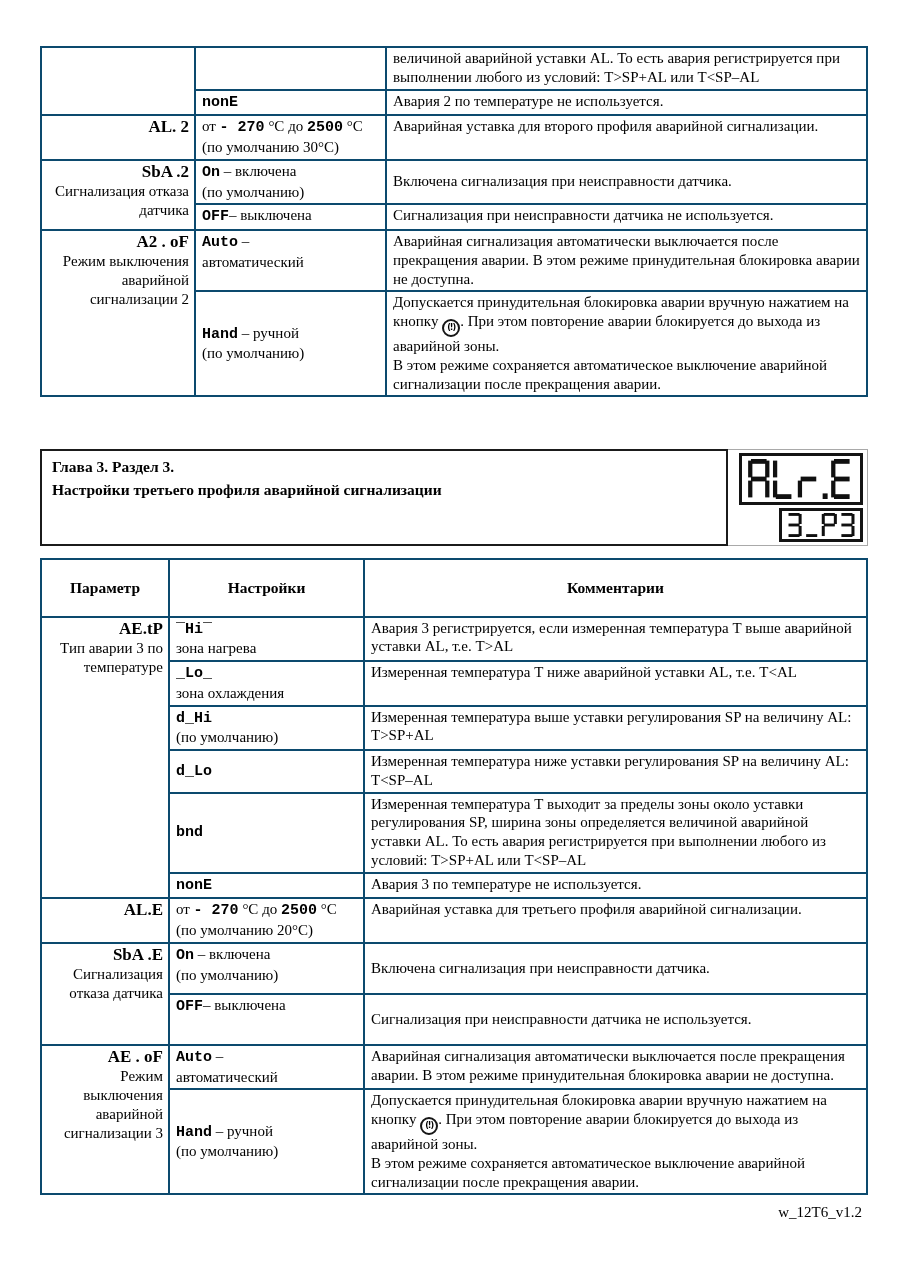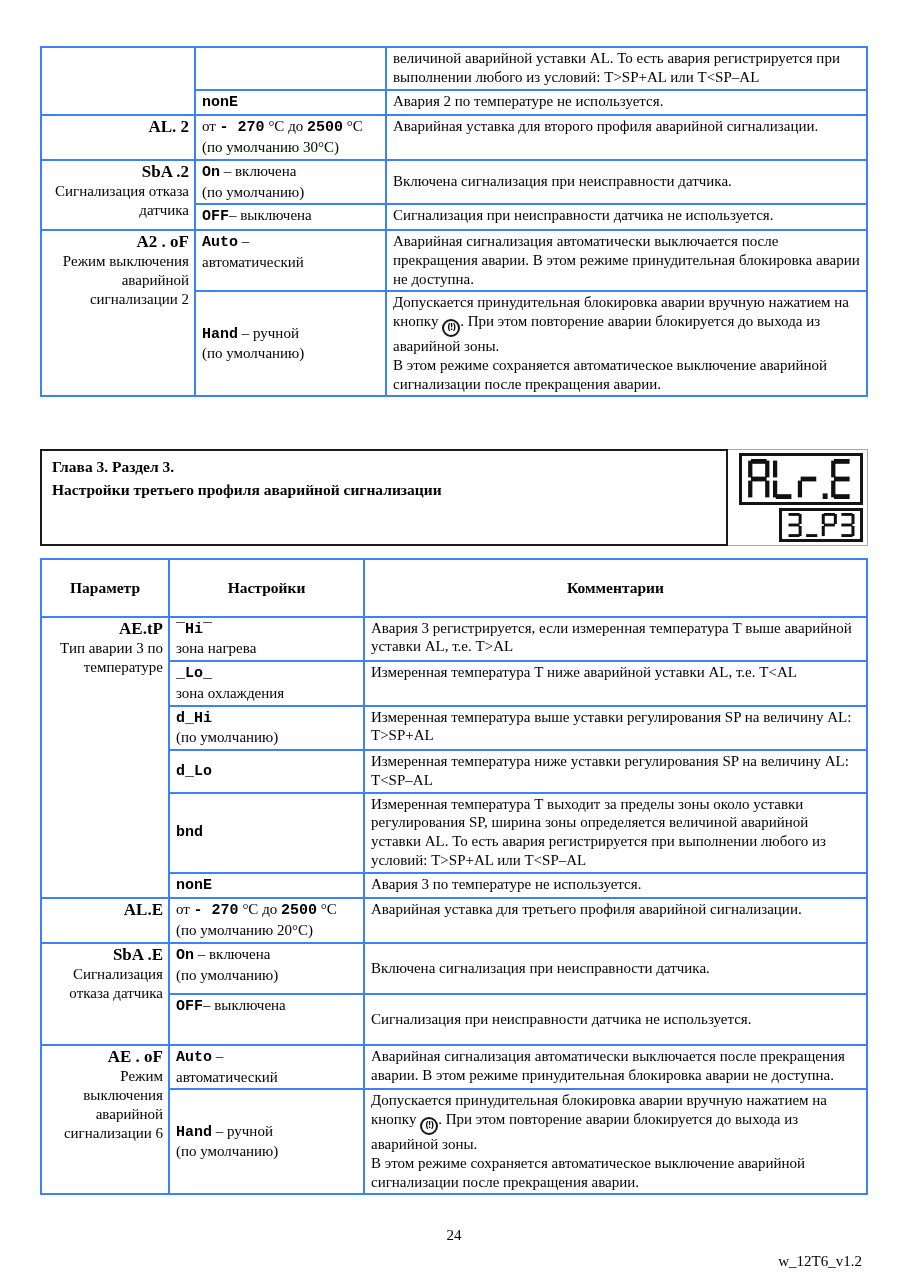--- a/index.html
+++ b/index.html
@@ -2,21 +2,21 @@
 <html><head>
 <meta charset="utf-8">
 <style>
   html,body{margin:0;padding:0;background:#ffffff;}
   body{width:900px;height:1274px;overflow:hidden;color:#000;
        font-family:"Liberation Serif",serif;}
   .page{padding:46px 32px 0 40px;}
 
   
   table{border-collapse:collapse;width:828px;table-layout:fixed;}
-  td,th{border:2px solid #3b82f6;vertical-align:top;
+  td,th{border:2px solid #0c4a6e;vertical-align:top;
         padding:1px 6px 2px 6px;font-size:15px;line-height:1.25;
         word-wrap:break-word;}
   th{text-align:center;font-size:15.5px;padding:18px;}
   .pcell{padding-left:4px;padding-right:5px;}
   .pname{font-weight:bold;font-size:17px;text-align:right;line-height:1.2;}
   .pdesc{font-size:15px;text-align:right;}
   .vmid{vertical-align:middle;}
   .h46{height:46px;}
   .b{font-weight:bold;font-family:Liberation Mono, monospace;}
 
@@ -203,27 +203,26 @@
       <td class="h46"><span class="b">On</span><span> – включена</span><br><span>(по умолчанию)</span></td>
       <td class="vmid">Включена сигнализация при неисправности датчика.</td>
     </tr>
     <tr>
       <td class="h46"><span class="b">OFF</span><span>– выключена</span></td>
       <td class="vmid">Сигнализация при неисправности датчика не используется.</td>
     </tr>
     <tr>
       <td class="pcell" rowspan="2">
         <div class="pname">AE . oF</div>
-        <div class="pdesc">Режим выключения аварийной сигнализации 6</div>
+        <div class="pdesc">Режим выключения аварийной сигнализации 3</div>
       </td>
       <td class="vmid"><span class="b">Auto</span><span> –</span><br><span>автоматический</span></td>
       <td>Аварийная сигнализация автоматически выключается после прекращения аварии. В этом режиме принудительная блокировка аварии не доступна.</td>
     </tr>
     <tr>
       <td class="vmid"><span class="b">Hand</span><span> – ручной</span><br><span>(по умолчанию)</span></td>
       <td><span>Допускается принудительная блокировка аварии вручную нажатием на кнопку </span><span class="alarm-btn">(!)</span><span>. При этом повторение аварии блокируется до выхода из аварийной зоны.</span><br><span>В этом режиме сохраняется автоматическое выключение аварийной сигнализации после прекращения аварии.</span></td>
     </tr>
   </tbody>
     </table>
 
-  <div class="pageno">24</div>
   <div class="version">w_12T6_v1.2</div>
 </div>
 
 </body></html>

